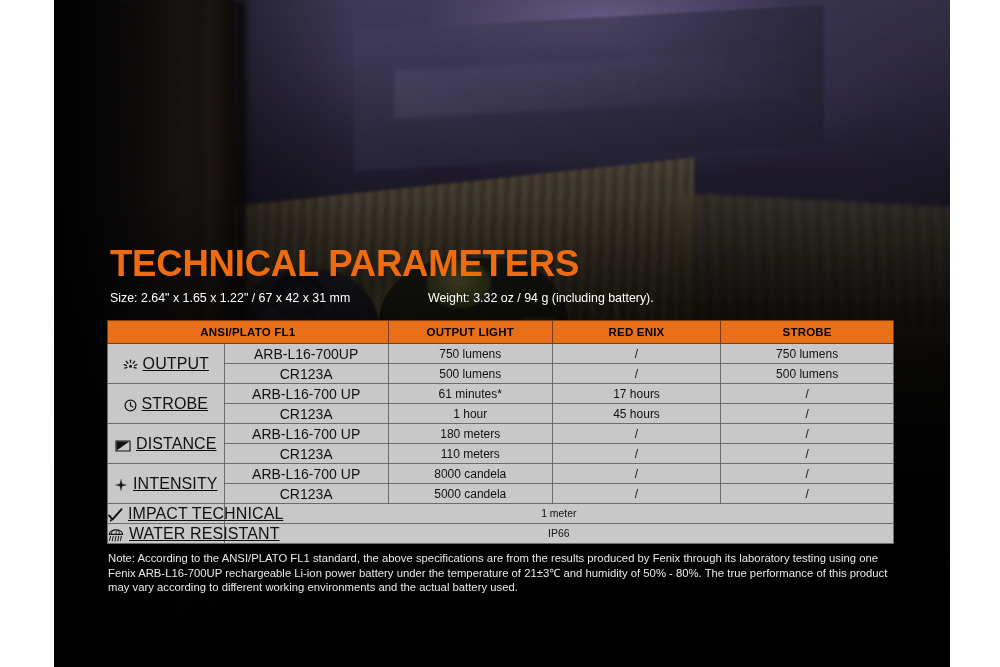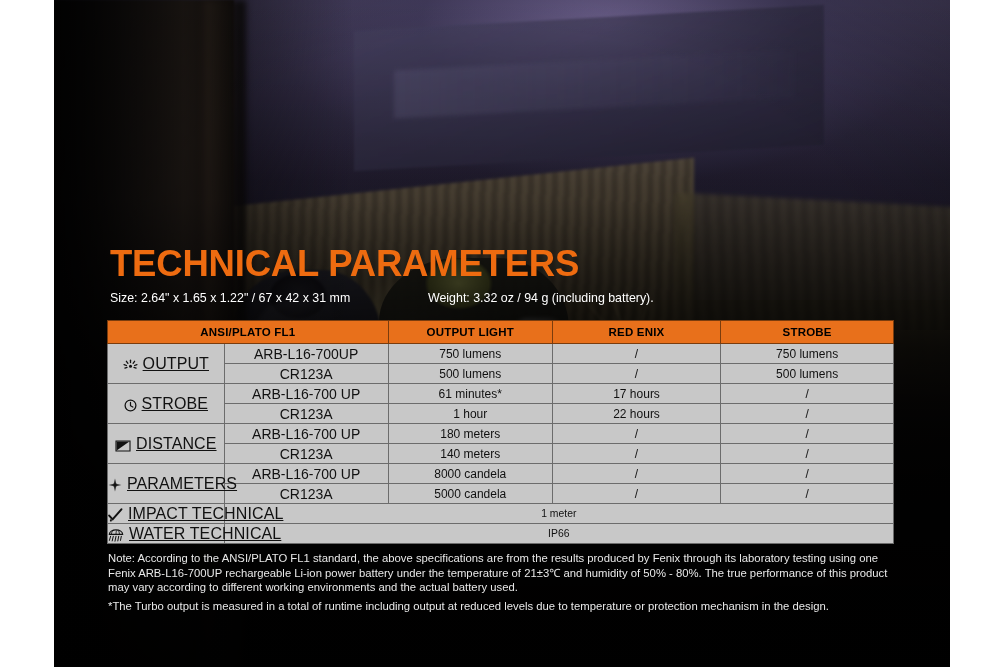--- a/index.html
+++ b/index.html
@@ -348,44 +348,44 @@
                 <path d="M6.5 3.3v3.4l2.3 1.4" fill="none" stroke="#111" stroke-width="1.2" stroke-linecap="round"></path>
               </svg></span><span>STROBE</span></td>
           <td class="battery">ARB-L16-700 UP</td>
           <td class="value">61 minutes*</td>
           <td class="value">17 hours</td>
           <td class="value">/</td>
         </tr>
         <tr>
           <td class="battery">CR123A</td>
           <td class="value">1 hour</td>
-          <td class="value">22 hours</td>
+          <td class="value">45 hours</td>
           <td class="value">/</td>
         </tr>
         <tr>
           <td class="label-cell" rowspan="2"><span class="ic"><svg width="16" height="12" viewBox="0 0 16 12">
                 <path d="M1 1h14v10H1z" fill="none" stroke="#111" stroke-width="1.1"></path>
                 <path d="M1.6 1.6h12.8L1.6 10.4z" fill="#111"></path>
               </svg></span><span>DISTANCE</span></td>
           <td class="battery">ARB-L16-700 UP</td>
           <td class="value">180 meters</td>
           <td class="value">/</td>
           <td class="value">/</td>
         </tr>
         <tr>
           <td class="battery">CR123A</td>
-          <td class="value">140 meters</td>
+          <td class="value">110 meters</td>
           <td class="value">/</td>
           <td class="value">/</td>
         </tr>
         <tr>
           <td class="label-cell" rowspan="2"><span class="ic"><svg width="14" height="14" viewBox="0 0 14 14">
                 <path d="M7 0.6 L8.3 5.7 L13.4 7 L8.3 8.3 L7 13.4 L5.7 8.3 L0.6 7 L5.7 5.7 Z" fill="#111" opacity="0.82"></path>
                 <circle cx="7" cy="7" r="1.7" fill="#111"></circle>
-              </svg></span><span>PARAMETERS</span></td>
+              </svg></span><span>INTENSITY</span></td>
           <td class="battery">ARB-L16-700 UP</td>
           <td class="value">8000 candela</td>
           <td class="value">/</td>
           <td class="value">/</td>
         </tr>
         <tr>
           <td class="battery">CR123A</td>
           <td class="value">5000 candela</td>
           <td class="value">/</td>
           <td class="value">/</td>
@@ -401,26 +401,25 @@
           <td class="label-cell"><span class="ic"><svg width="16" height="14" viewBox="0 0 16 14">
                 <path d="M1.3 6.4a6.7 4.6 0 0 1 13.4 0z" fill="none" stroke="#111" stroke-width="1.15"></path>
                 <path d="M3.2 6.4c.5-2.6 1.6-4 2.6-4M8 6.4c0-2.7.5-4 1.1-4M11.4 6.4c-.1-2.3-.6-3.6-1.3-3.9" fill="none" stroke="#111" stroke-width="0.85"></path>
                 <g stroke="#111" stroke-width="1" stroke-linecap="round">
                   <path d="M2.6 8.3 1.4 12.4"></path>
                   <path d="M5.3 8.3 4.2 12.9"></path>
                   <path d="M8 8.3 7 13.2"></path>
                   <path d="M10.7 8.3 9.8 12.9"></path>
                   <path d="M13.3 8.3 12.5 12.4"></path>
                 </g>
-              </svg></span><span>WATER TECHNICAL</span></td>
+              </svg></span><span>WATER RESISTANT</span></td>
           <td class="full-span" colspan="4">IP66</td>
         </tr>
       </tbody>
   </table>
 
   <div id="notes">
     <div class="p1">Note: According to the ANSI/PLATO FL1 standard, the above specifications are from the results produced by Fenix through its laboratory testing using one Fenix ARB-L16-700UP rechargeable Li-ion power battery under the temperature of 21±3℃ and humidity of 50% - 80%. The true performance of this product may vary according to different working environments and the actual battery used.</div>
-    <div class="p2">*The Turbo output is measured in a total of runtime including output at reduced levels due to temperature or protection mechanism in the design.</div>
   </div>
 
   <div id="left-margin"></div>
   <div id="right-margin"></div>
 </div>
 
 </body></html>

